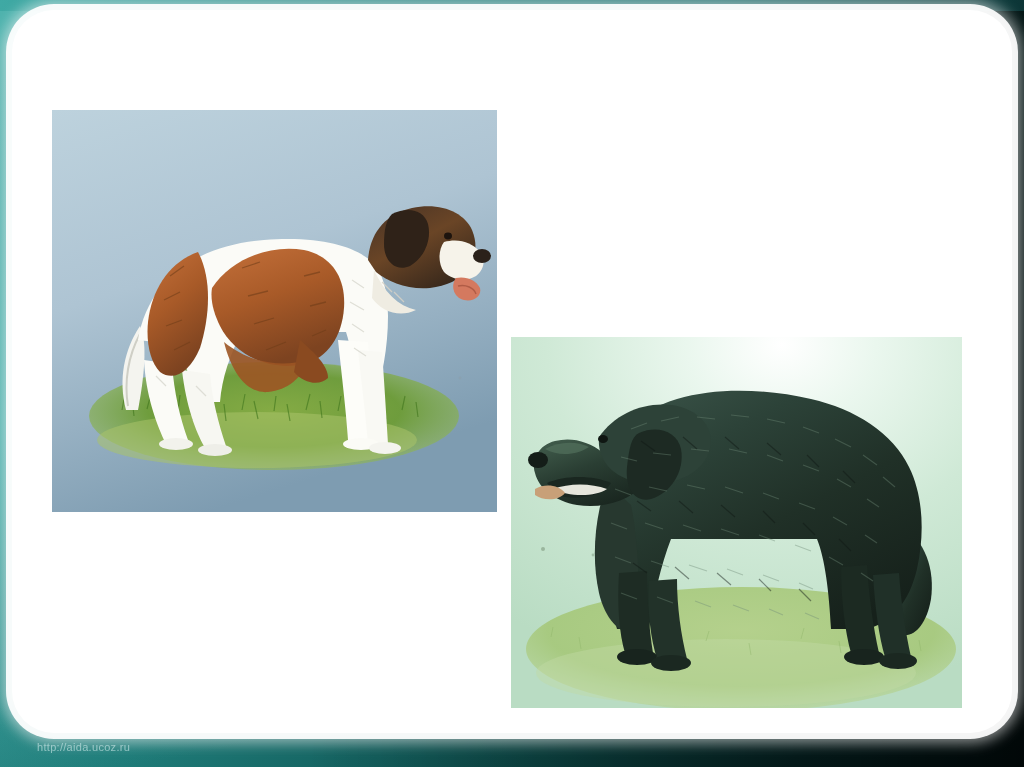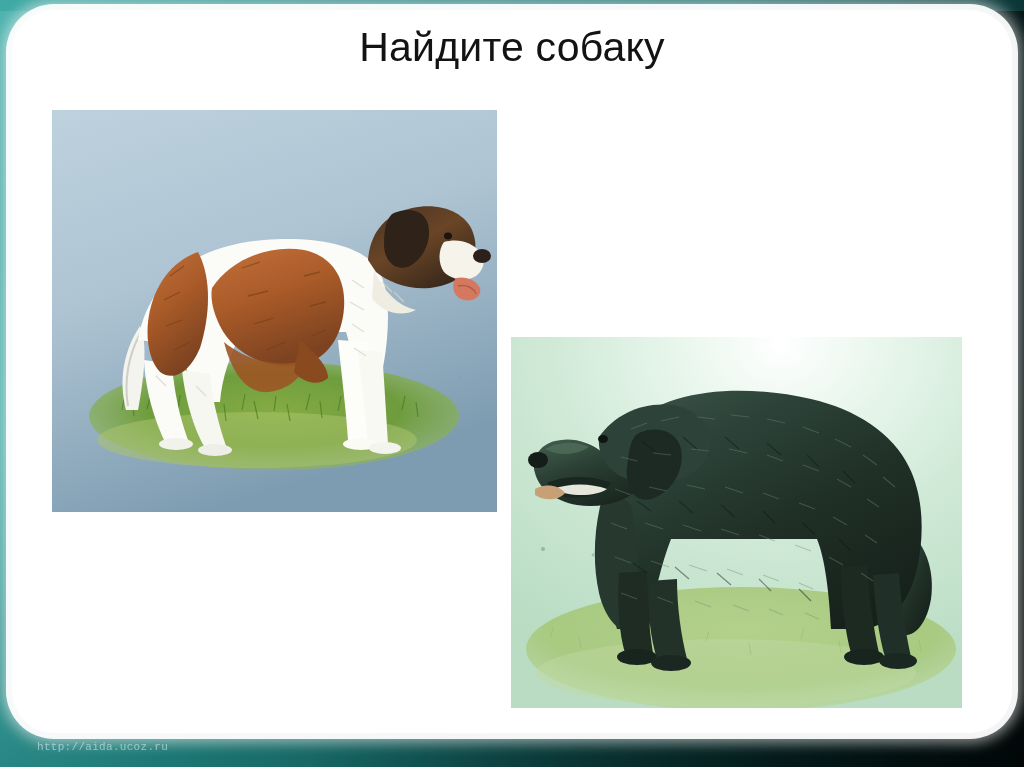--- a/index.html
+++ b/index.html
@@ -118,36 +118,35 @@
   
   .watermark {
     position: absolute;
     left: 37px;
     top: 741px;
     font-size: 11px;
     line-height: 13px;
     color: rgba(215,240,240,0.58);
     letter-spacing: 0.3px;
     z-index: 5;
-    font-family: Liberation Mono, monospace;
+    font-family: Liberation Sans, sans-serif;
     white-space: nowrap;
     text-align: right;
   }
 </style>
 </head>
 <body>
 
 <div id="slide">
 
   <div class="top-band"></div>
 
   <div class="card">
     <div class="card-inner">
 
-      <div class="slide-title">Найдите собаку</div>
 
       <div class="picture" id="pic-stbernard">
         <svg class="pic-svg" viewBox="0 0 445 402" preserveAspectRatio="none">
           <defs>
             <linearGradient id="sbBg" x1="0" y1="0" x2="0.35" y2="1">
               <stop offset="0" stop-color="#bdd2dd"></stop>
               <stop offset="0.45" stop-color="#aec4d3"></stop>
               <stop offset="1" stop-color="#7e9cb1"></stop>
             </linearGradient>
             <radialGradient id="sbGrass" cx="0.5" cy="0.45" r="0.62">

